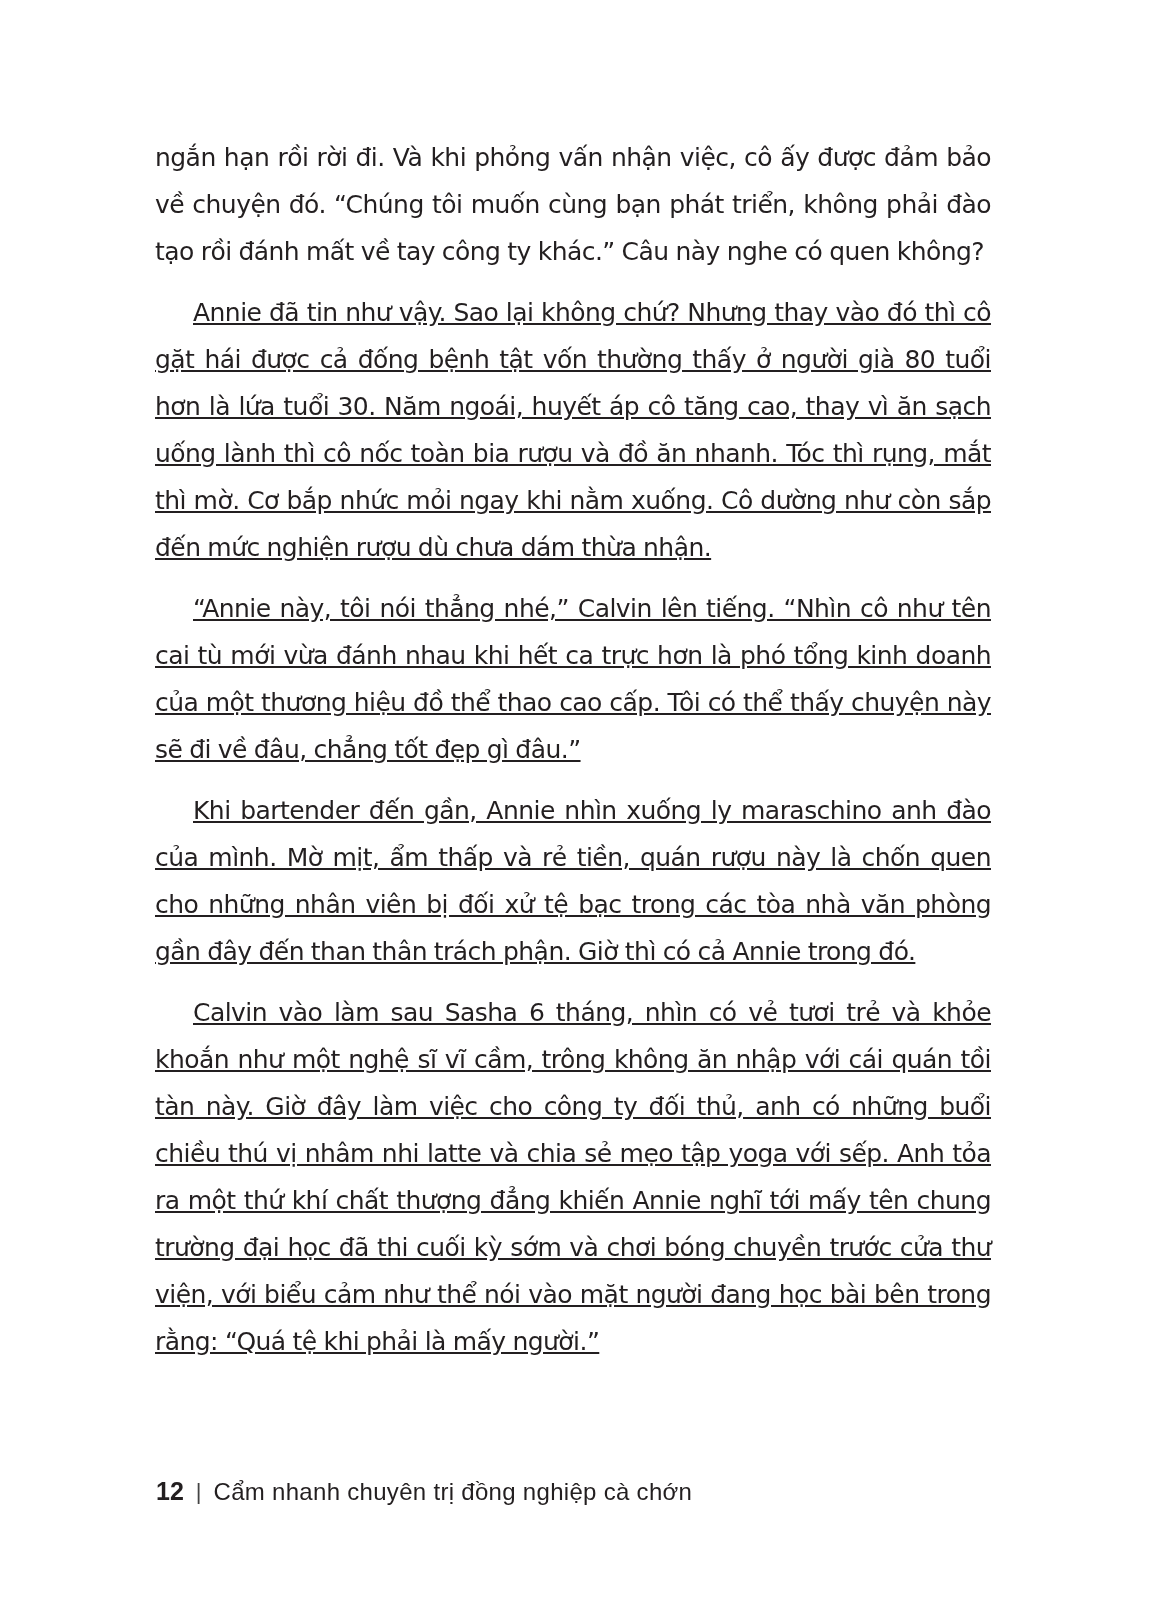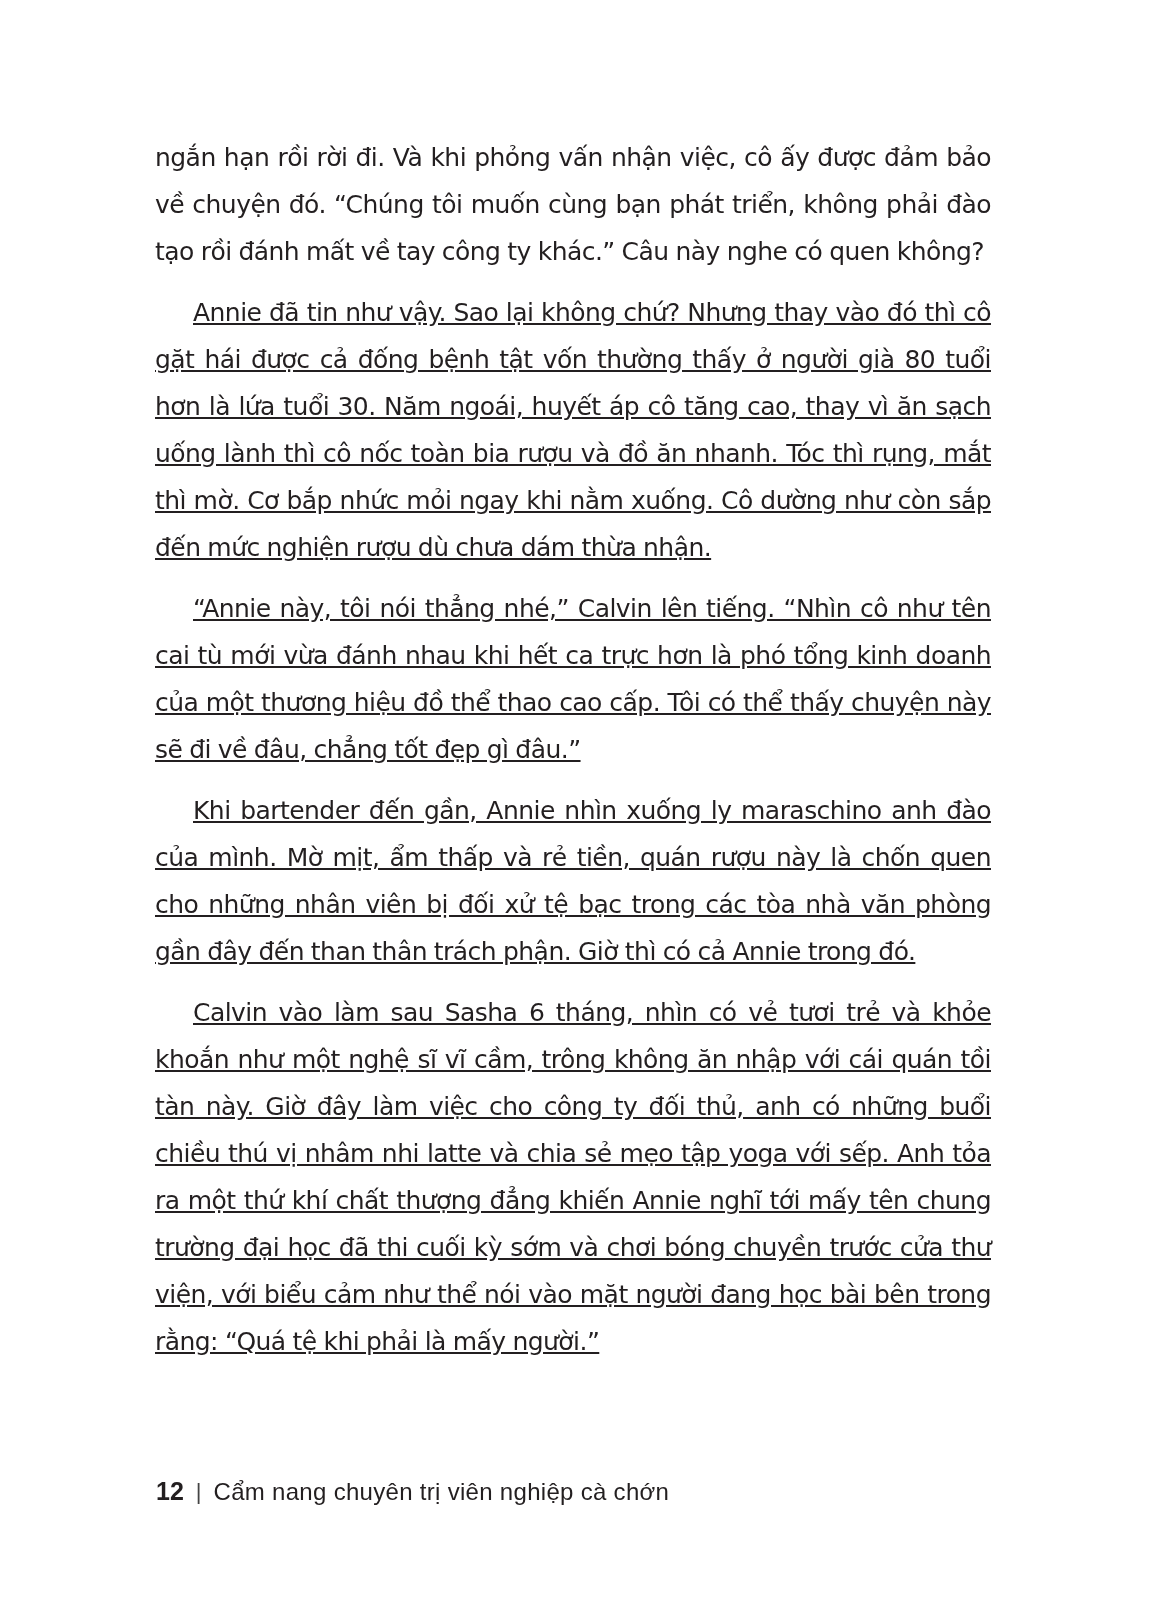--- a/index.html
+++ b/index.html
@@ -67,14 +67,14 @@
   <p class="para cont">ngắn hạn rồi rời đi. Và khi phỏng vấn nhận việc, cô ấy được đảm bảo về chuyện đó. “Chúng tôi muốn cùng bạn phát triển, không phải đào tạo rồi đánh mất về tay công ty khác.” Câu này nghe có quen không?</p>
   <p class="para indent">Annie đã tin như vậy. Sao lại không chứ? Nhưng thay vào đó thì cô gặt hái được cả đống bệnh tật vốn thường thấy ở người già 80 tuổi hơn là lứa tuổi 30. Năm ngoái, huyết áp cô tăng cao, thay vì ăn sạch uống lành thì cô nốc toàn bia rượu và đồ ăn nhanh. Tóc thì rụng, mắt thì mờ. Cơ bắp nhức mỏi ngay khi nằm xuống. Cô dường như còn sắp đến mức nghiện rượu dù chưa dám thừa nhận.</p>
   <p class="para indent">“Annie này, tôi nói thẳng nhé,” Calvin lên tiếng. “Nhìn cô như tên cai tù mới vừa đánh nhau khi hết ca trực hơn là phó tổng kinh doanh của một thương hiệu đồ thể thao cao cấp. Tôi có thể thấy chuyện này sẽ đi về đâu, chẳng tốt đẹp gì đâu.”</p>
   <p class="para indent">Khi bartender đến gần, Annie nhìn xuống ly maraschino anh đào của mình. Mờ mịt, ẩm thấp và rẻ tiền, quán rượu này là chốn quen cho những nhân viên bị đối xử tệ bạc trong các tòa nhà văn phòng gần đây đến than thân trách phận. Giờ thì có cả Annie trong đó.</p>
   <p class="para indent">Calvin vào làm sau Sasha 6 tháng, nhìn có vẻ tươi trẻ và khỏe khoắn như một nghệ sĩ vĩ cầm, trông không ăn nhập với cái quán tồi tàn này. Giờ đây làm việc cho công ty đối thủ, anh có những buổi chiều thú vị nhâm nhi latte và chia sẻ mẹo tập yoga với sếp. Anh tỏa ra một thứ khí chất thượng đẳng khiến Annie nghĩ tới mấy tên chung trường đại học đã thi cuối kỳ sớm và chơi bóng chuyền trước cửa thư viện, với biểu cảm như thể nói vào mặt người đang học bài bên trong rằng: “Quá tệ khi phải là mấy người.”</p>
 </div>
 
 <div class="footer">
   <span class="page-num">12</span>
   <span class="sep">|</span>
-  <span class="book-title">Cẩm nang chuyên trị viên nghiệp cà chớn</span>
+  <span class="book-title">Cẩm nhanh chuyên trị đồng nghiệp cà chớn</span>
 </div>
 
 </body></html>

